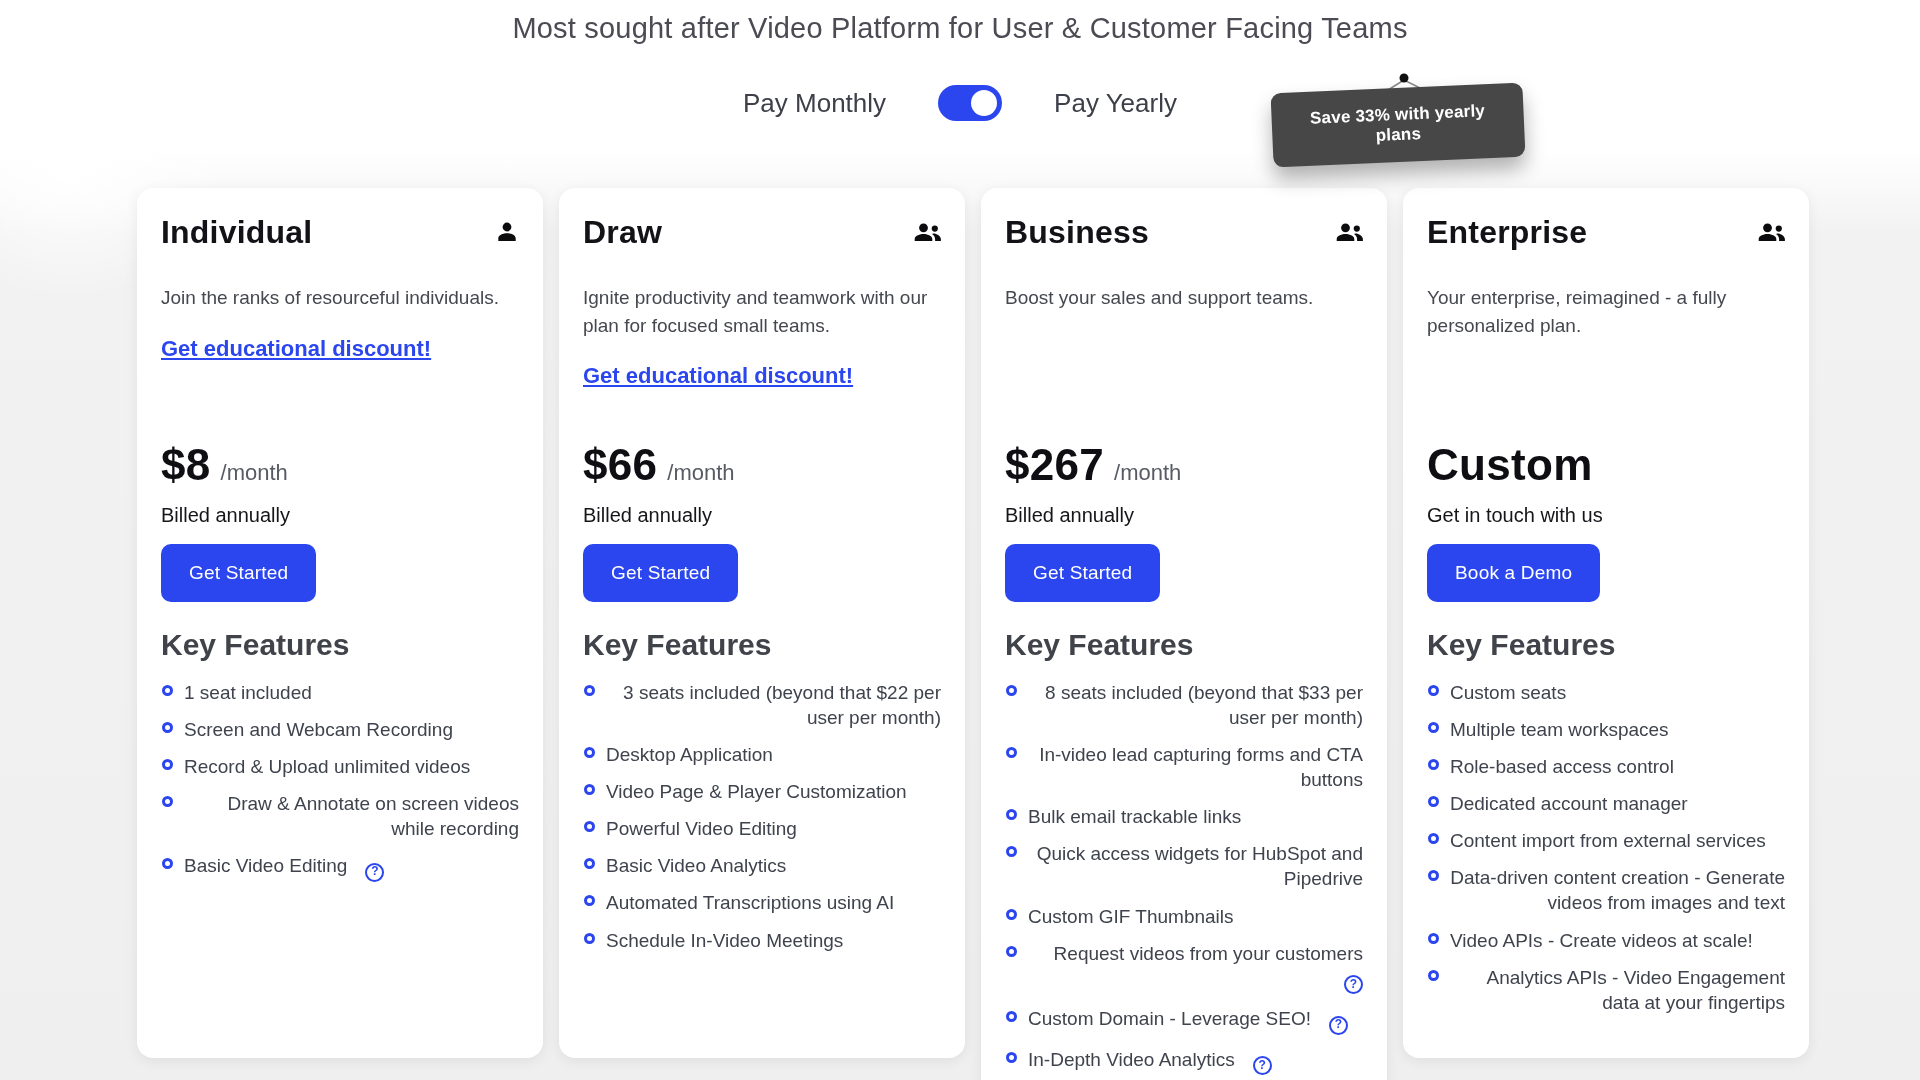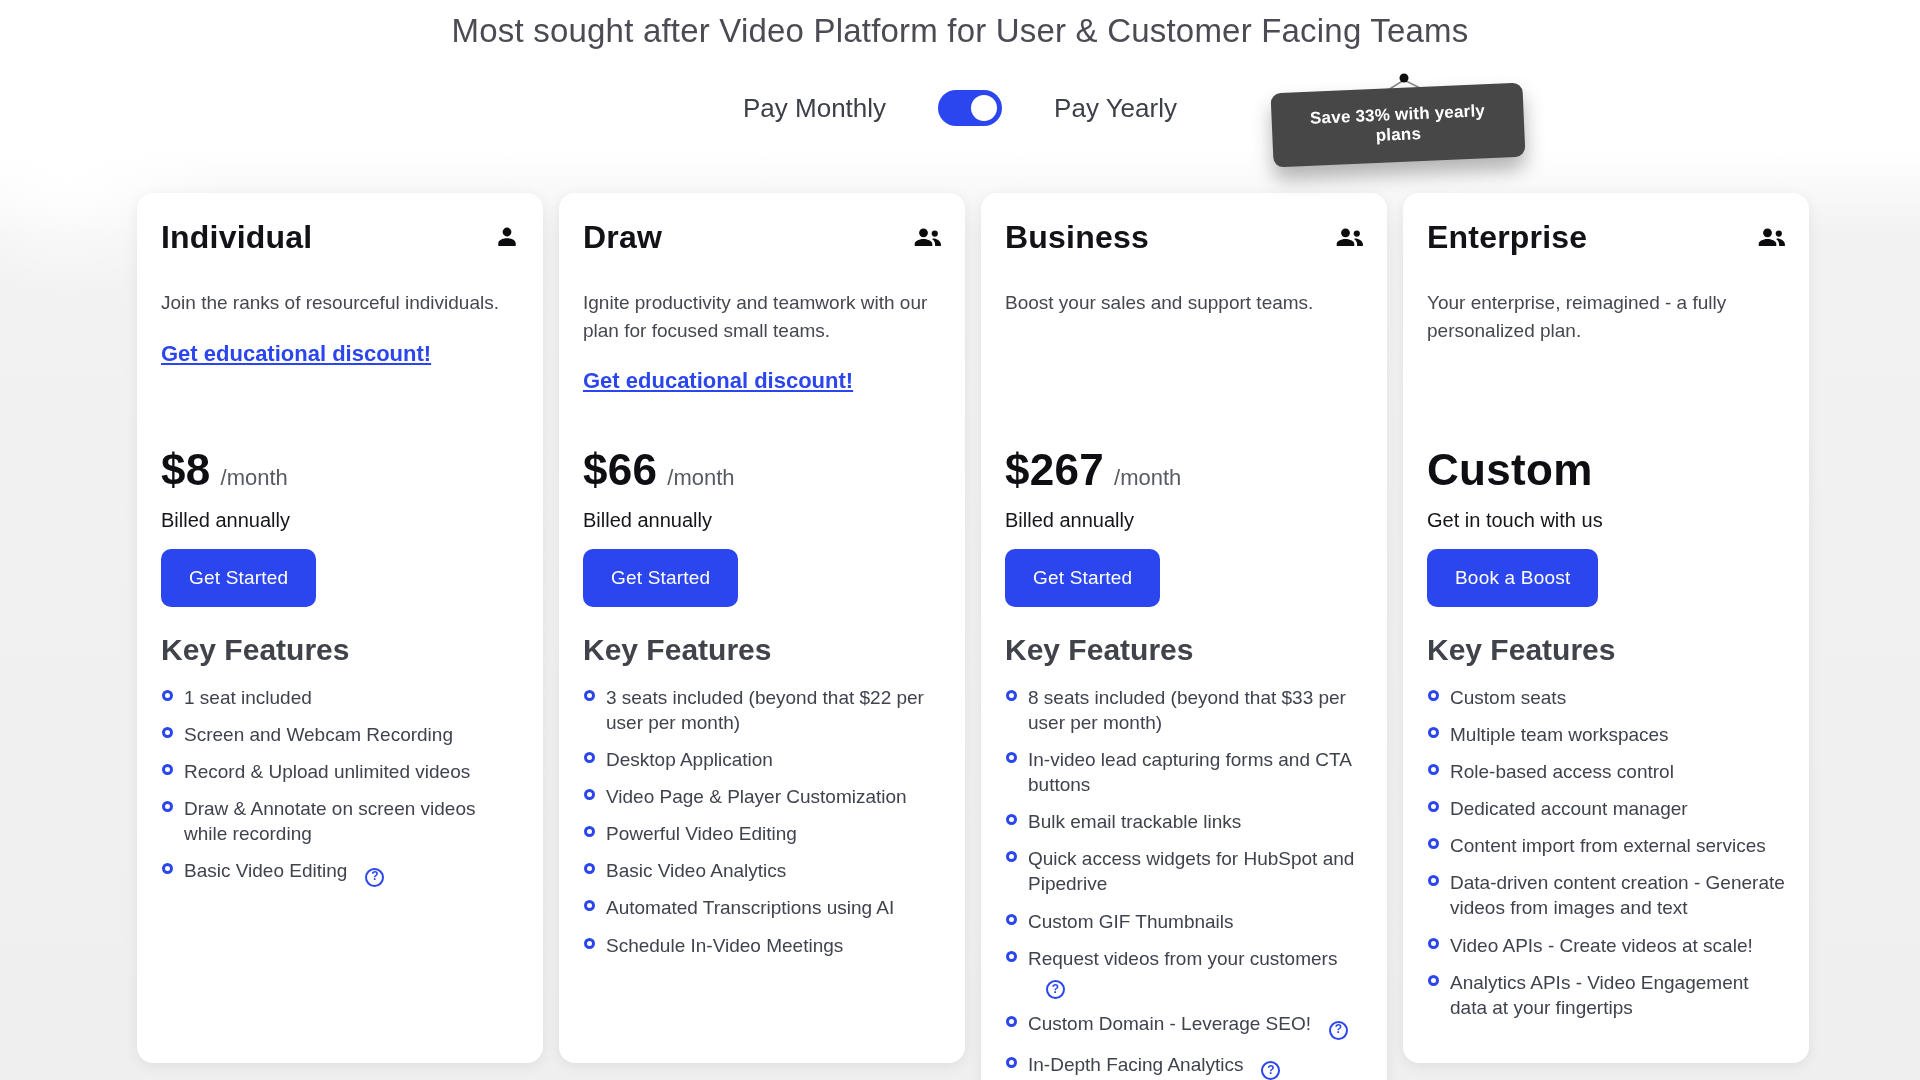--- a/index.html
+++ b/index.html
@@ -9,21 +9,21 @@
     background:
       radial-gradient(160px 130px at 70px 170px, #ffffff 0%, rgba(255,255,255,0) 100%),
       linear-gradient(180deg, #ffffff 0px, #ffffff 150px, #f2f2f3 235px, #efeff0 100%);
     color:#17171c;
     position:relative;
   }
 
   
   .page-title{
     text-align:center; padding-top:12px;
-    font-size:33px; font-weight:500; color:#4b4b53; letter-spacing:.2px;
+    font-size:29px; font-weight:500; color:#4b4b53; letter-spacing:.2px;
   }
   .toggle-row{
     margin-top:40px;
     display:flex; justify-content:center; align-items:center; gap:52px;
   }
   .toggle-label{ font-size:26px; color:#3d4049; }
   .switch{
     width:64px; height:36px; border-radius:18px; background:#2b46ee;
     position:relative; cursor:pointer; flex-shrink:0;
   }
@@ -69,21 +69,21 @@
   .price-suffix{ font-size:22px; color:#565b64; }
   .billing-note{ margin-top:8px; font-size:20px; font-weight:500; color:#15151a; height:26px; }
   .cta-btn{
     margin-top:14px; display:inline-block; border:none; cursor:pointer;
     background:#2b46ee; color:#ffffff; font-family:inherit;
     font-size:19px; font-weight:500; letter-spacing:.2px;
     padding:18px 28px; border-radius:10px;
   }
   .kf-heading{ margin-top:26px; font-size:30px; font-weight:700; color:#404349; }
   .feature-list{ list-style:none; margin-top:18px; }
-  .feature-item{ display:flex; align-items:flex-start; margin-bottom:12px; }
+  .feature-item{ display:flex; align-items:flex-start; margin-bottom:12px;text-align:right; }
   .bullet{
     width:11px; height:11px; border:3px solid #2b46ee; border-radius:50%;
     flex-shrink:0; margin:5px 11px 0 1px;
   }
   .feature-text{ font-size:19px; line-height:1.32; color:#3f434d; }
   .help-icon{
     display:inline-flex; align-items:center; justify-content:center;
     width:19px; height:19px; border:2px solid #2b46ee; border-radius:50%;
     color:#2b46ee; font-size:12px; font-weight:700;
     margin-left:18px; vertical-align:-3px; cursor:pointer;
@@ -259,21 +259,21 @@
       <li class="feature-item">
           <span class="bullet"></span>
           <span class="feature-text"><span>Request videos from your customers</span><span class="help-icon">?</span></span>
         </li>
       <li class="feature-item">
           <span class="bullet"></span>
           <span class="feature-text"><span>Custom Domain - Leverage SEO!</span><span class="help-icon">?</span></span>
         </li>
       <li class="feature-item">
           <span class="bullet"></span>
-          <span class="feature-text"><span>In-Depth Facing Analytics</span><span class="help-icon">?</span></span>
+          <span class="feature-text"><span>In-Depth Video Analytics</span><span class="help-icon">?</span></span>
         </li>
       <li class="feature-item">
           <span class="feature-text">Password protected content</span>
         </li>
     </ul>
   </section>
 
   <section class="card">
     <div class="plan-head">
       <h2 class="plan-name">Enterprise</h2>
@@ -287,21 +287,21 @@
       </span>
     </div>
     <div class="desc-zone">
       <p class="plan-desc">Your enterprise, reimagined - a fully personalized plan.</p>
     </div>
     <div class="price-row">
       <span class="price-value">Custom</span>
       <span class="price-suffix"></span>
     </div>
     <div class="billing-note">Get in touch with us</div>
-    <button class="cta-btn">Book a Boost</button>
+    <button class="cta-btn">Book a Demo</button>
     <h3 class="kf-heading">Key Features</h3>
     <ul class="feature-list">
       <li class="feature-item">
           <span class="bullet"></span>
           <span class="feature-text">Custom seats</span>
         </li>
       <li class="feature-item">
           <span class="bullet"></span>
           <span class="feature-text">Multiple team workspaces</span>
         </li>

